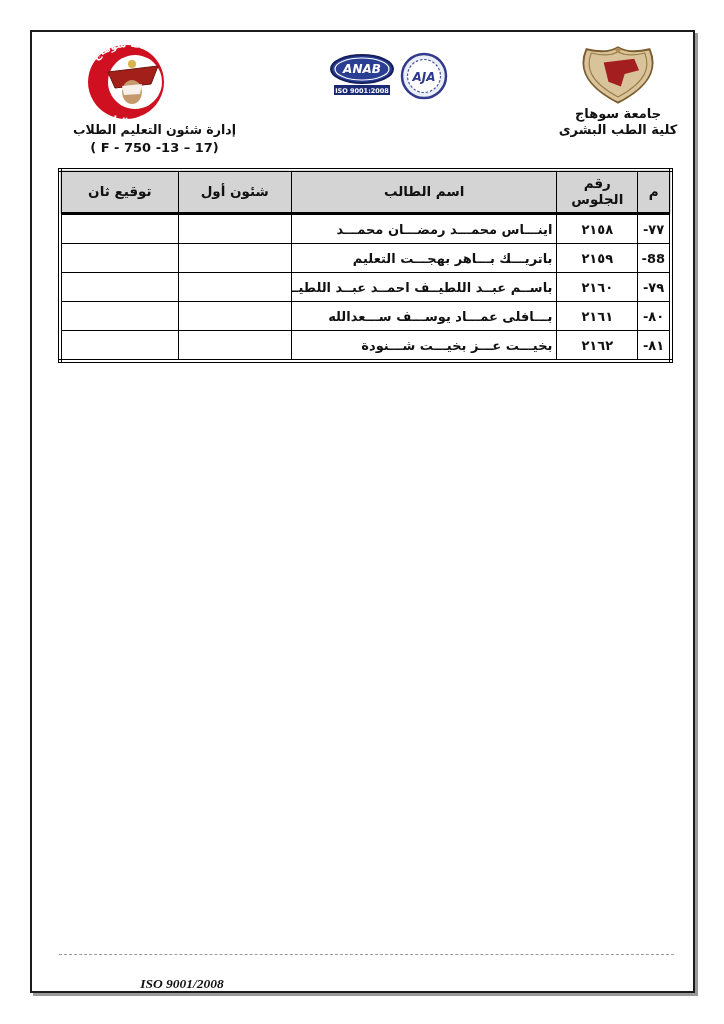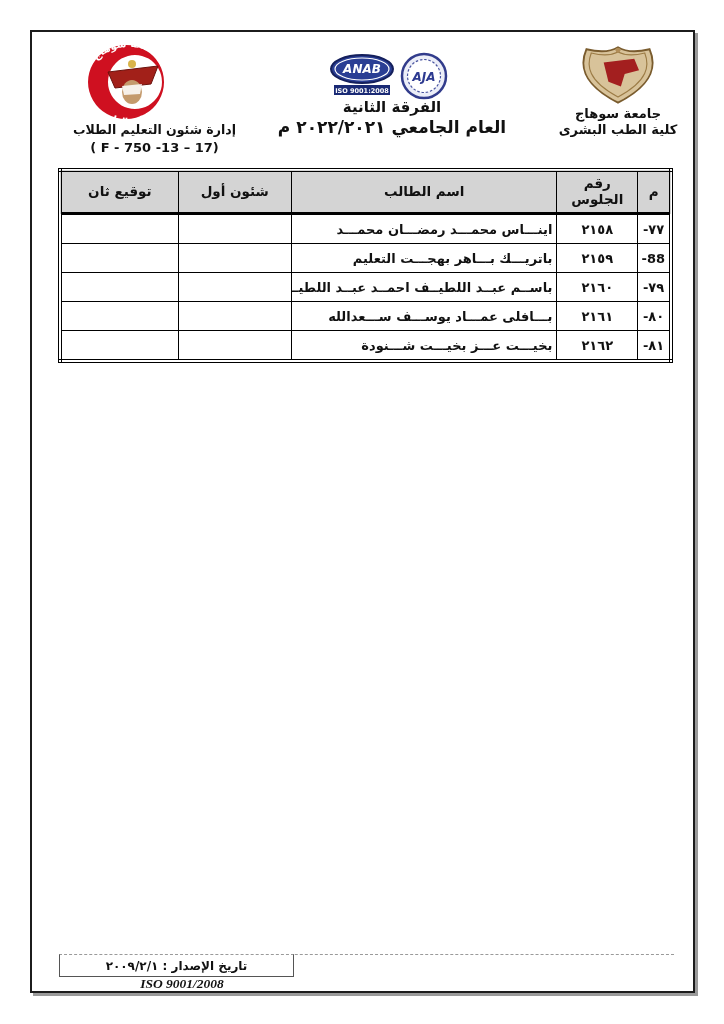--- a/index.html
+++ b/index.html
@@ -77,22 +77,20 @@
       </svg>
     </div>
     <div class="abs" style="left:368px;top:20px;width:48px;height:48px;">
       <svg width="48" height="48" viewBox="0 0 48 48">
         <circle cx="24" cy="24" r="22" fill="#eceef8" stroke="#323c8c" stroke-width="2.5"></circle>
         <circle cx="24" cy="24" r="16.5" fill="#ffffff" stroke="#4a55a0" stroke-width="1.2" stroke-dasharray="2.5,1.8"></circle>
         <text x="24" y="29" text-anchor="middle" font-size="12" font-weight="bold" font-style="italic" fill="#2d3a90">AJA</text>
       </svg>
     </div>
 
-    <div class="abs grade ctr" style="left:240px;top:66px;width:240px;" dir="rtl">الفرقة الثانية</div>
-    <div class="abs year ctr" style="left:210px;top:85px;width:300px;" dir="rtl">العام الجامعي ٢٠٢٢/٢٠٢١ م</div>
 
     <div class="abs" style="left:543px;top:12px;width:86px;height:62px;">
       <svg width="86" height="62" viewBox="0 0 90 62">
         <path d="M45,2 C55,8 70,6 78,4 C85,20 84,40 45,60 C6,40 5,20 12,4 C20,6 35,8 45,2 Z" fill="#d8c39a" stroke="#7a5c2e" stroke-width="2"></path>
         <path d="M45,7 C53,11 65,10 73,8 C78,21 77,37 45,54 C13,37 12,21 17,8 C25,10 37,11 45,7 Z" fill="none" stroke="#9c7c46" stroke-width="1.2"></path>
         <path d="M30,18 L62,14 L67,26 L52,30 L48,43 L35,38 Z" fill="#a31f1f"></path>
         <circle cx="45" cy="5" r="2.5" fill="#b08d57"></circle>
       </svg>
     </div>
     <div class="abs univ ctr" style="left:520px;top:74px;width:132px;" dir="rtl">جامعة سوهاج</div>
@@ -153,20 +151,17 @@
           <td class="name">بخيـــت عـــز بخيـــت شـــنودة</td>
           <td class="sig"></td>
           <td class="sig"></td>
         </tr>
       </tbody>
     </table>
 
     <div class="abs foot-dash" style="left:27px;top:922px;width:615px;height:0;"></div>
 
 
-    <div class="abs foot-box-left" style="left:27px;top:922px;width:233px;height:21px;" dir="rtl">
-      <span>تاريخ الإصدار : ٢٠٠٩/٢/١</span>
-    </div>
 
     <div class="abs iso" style="left:70px;top:944px;width:160px;text-align:center;font-family:Liberation Serif, serif;">ISO 9001/2008</div>
 
   </div>
 </div>
 
 </body></html>

